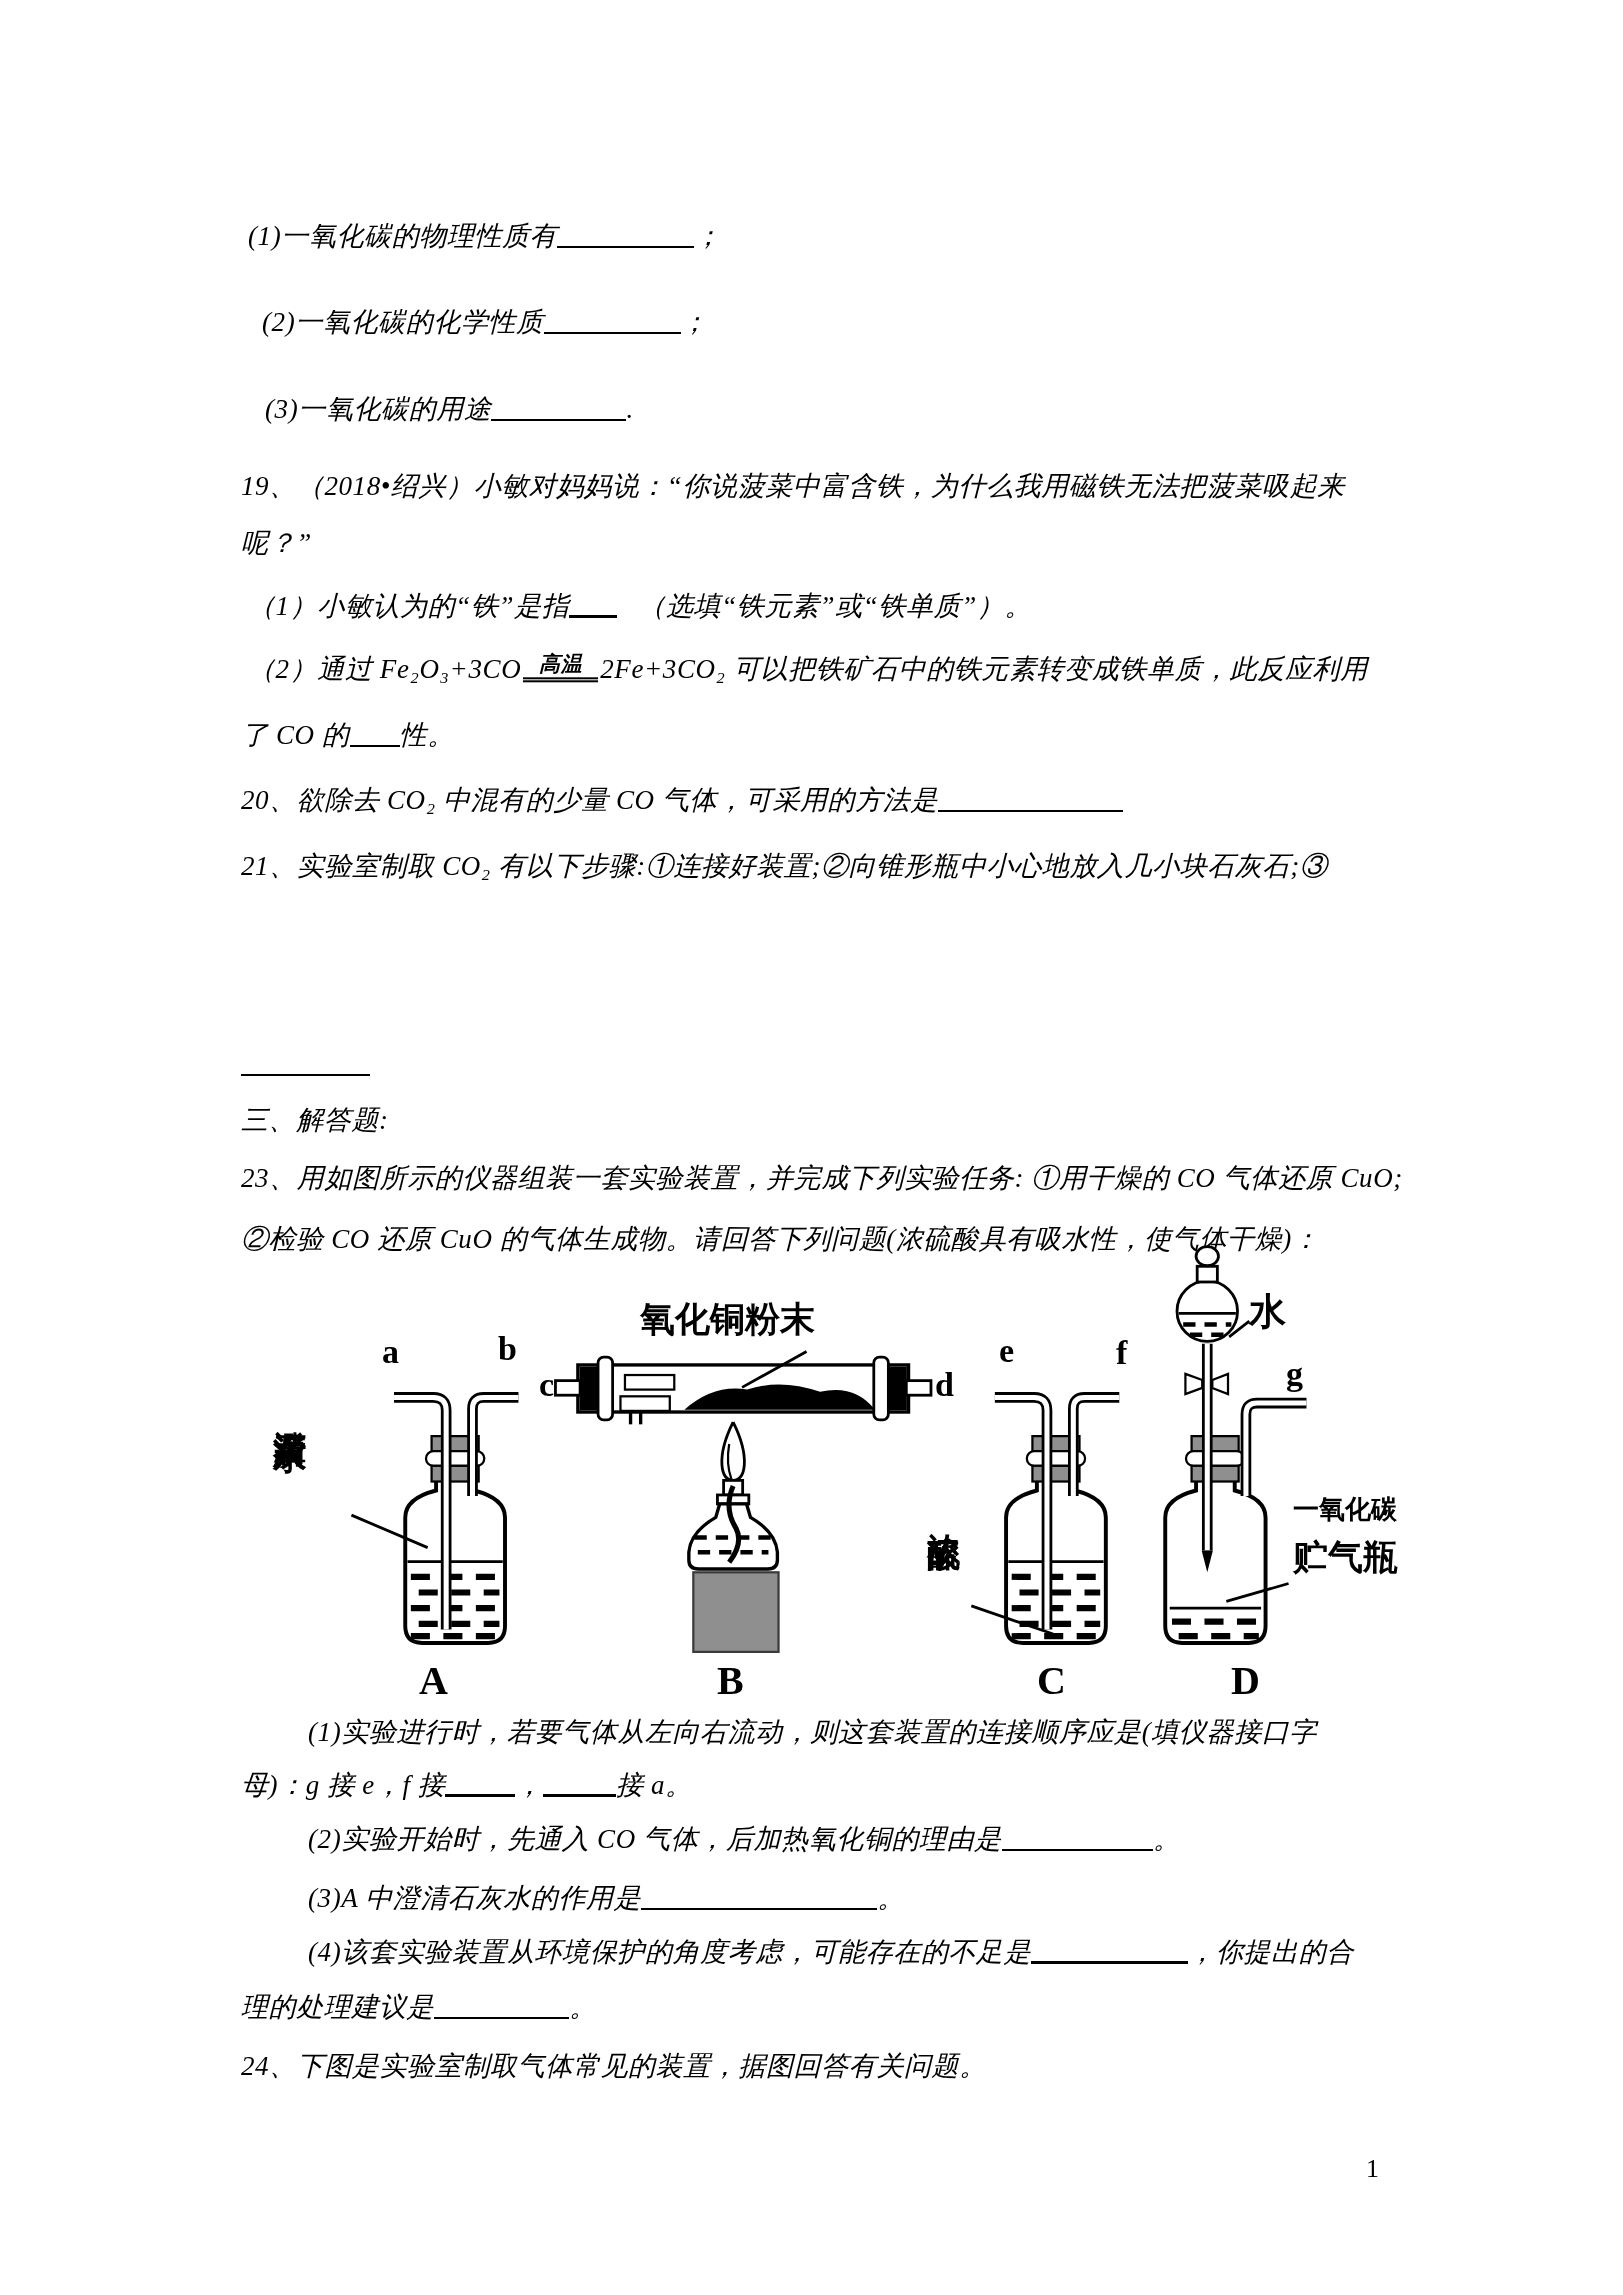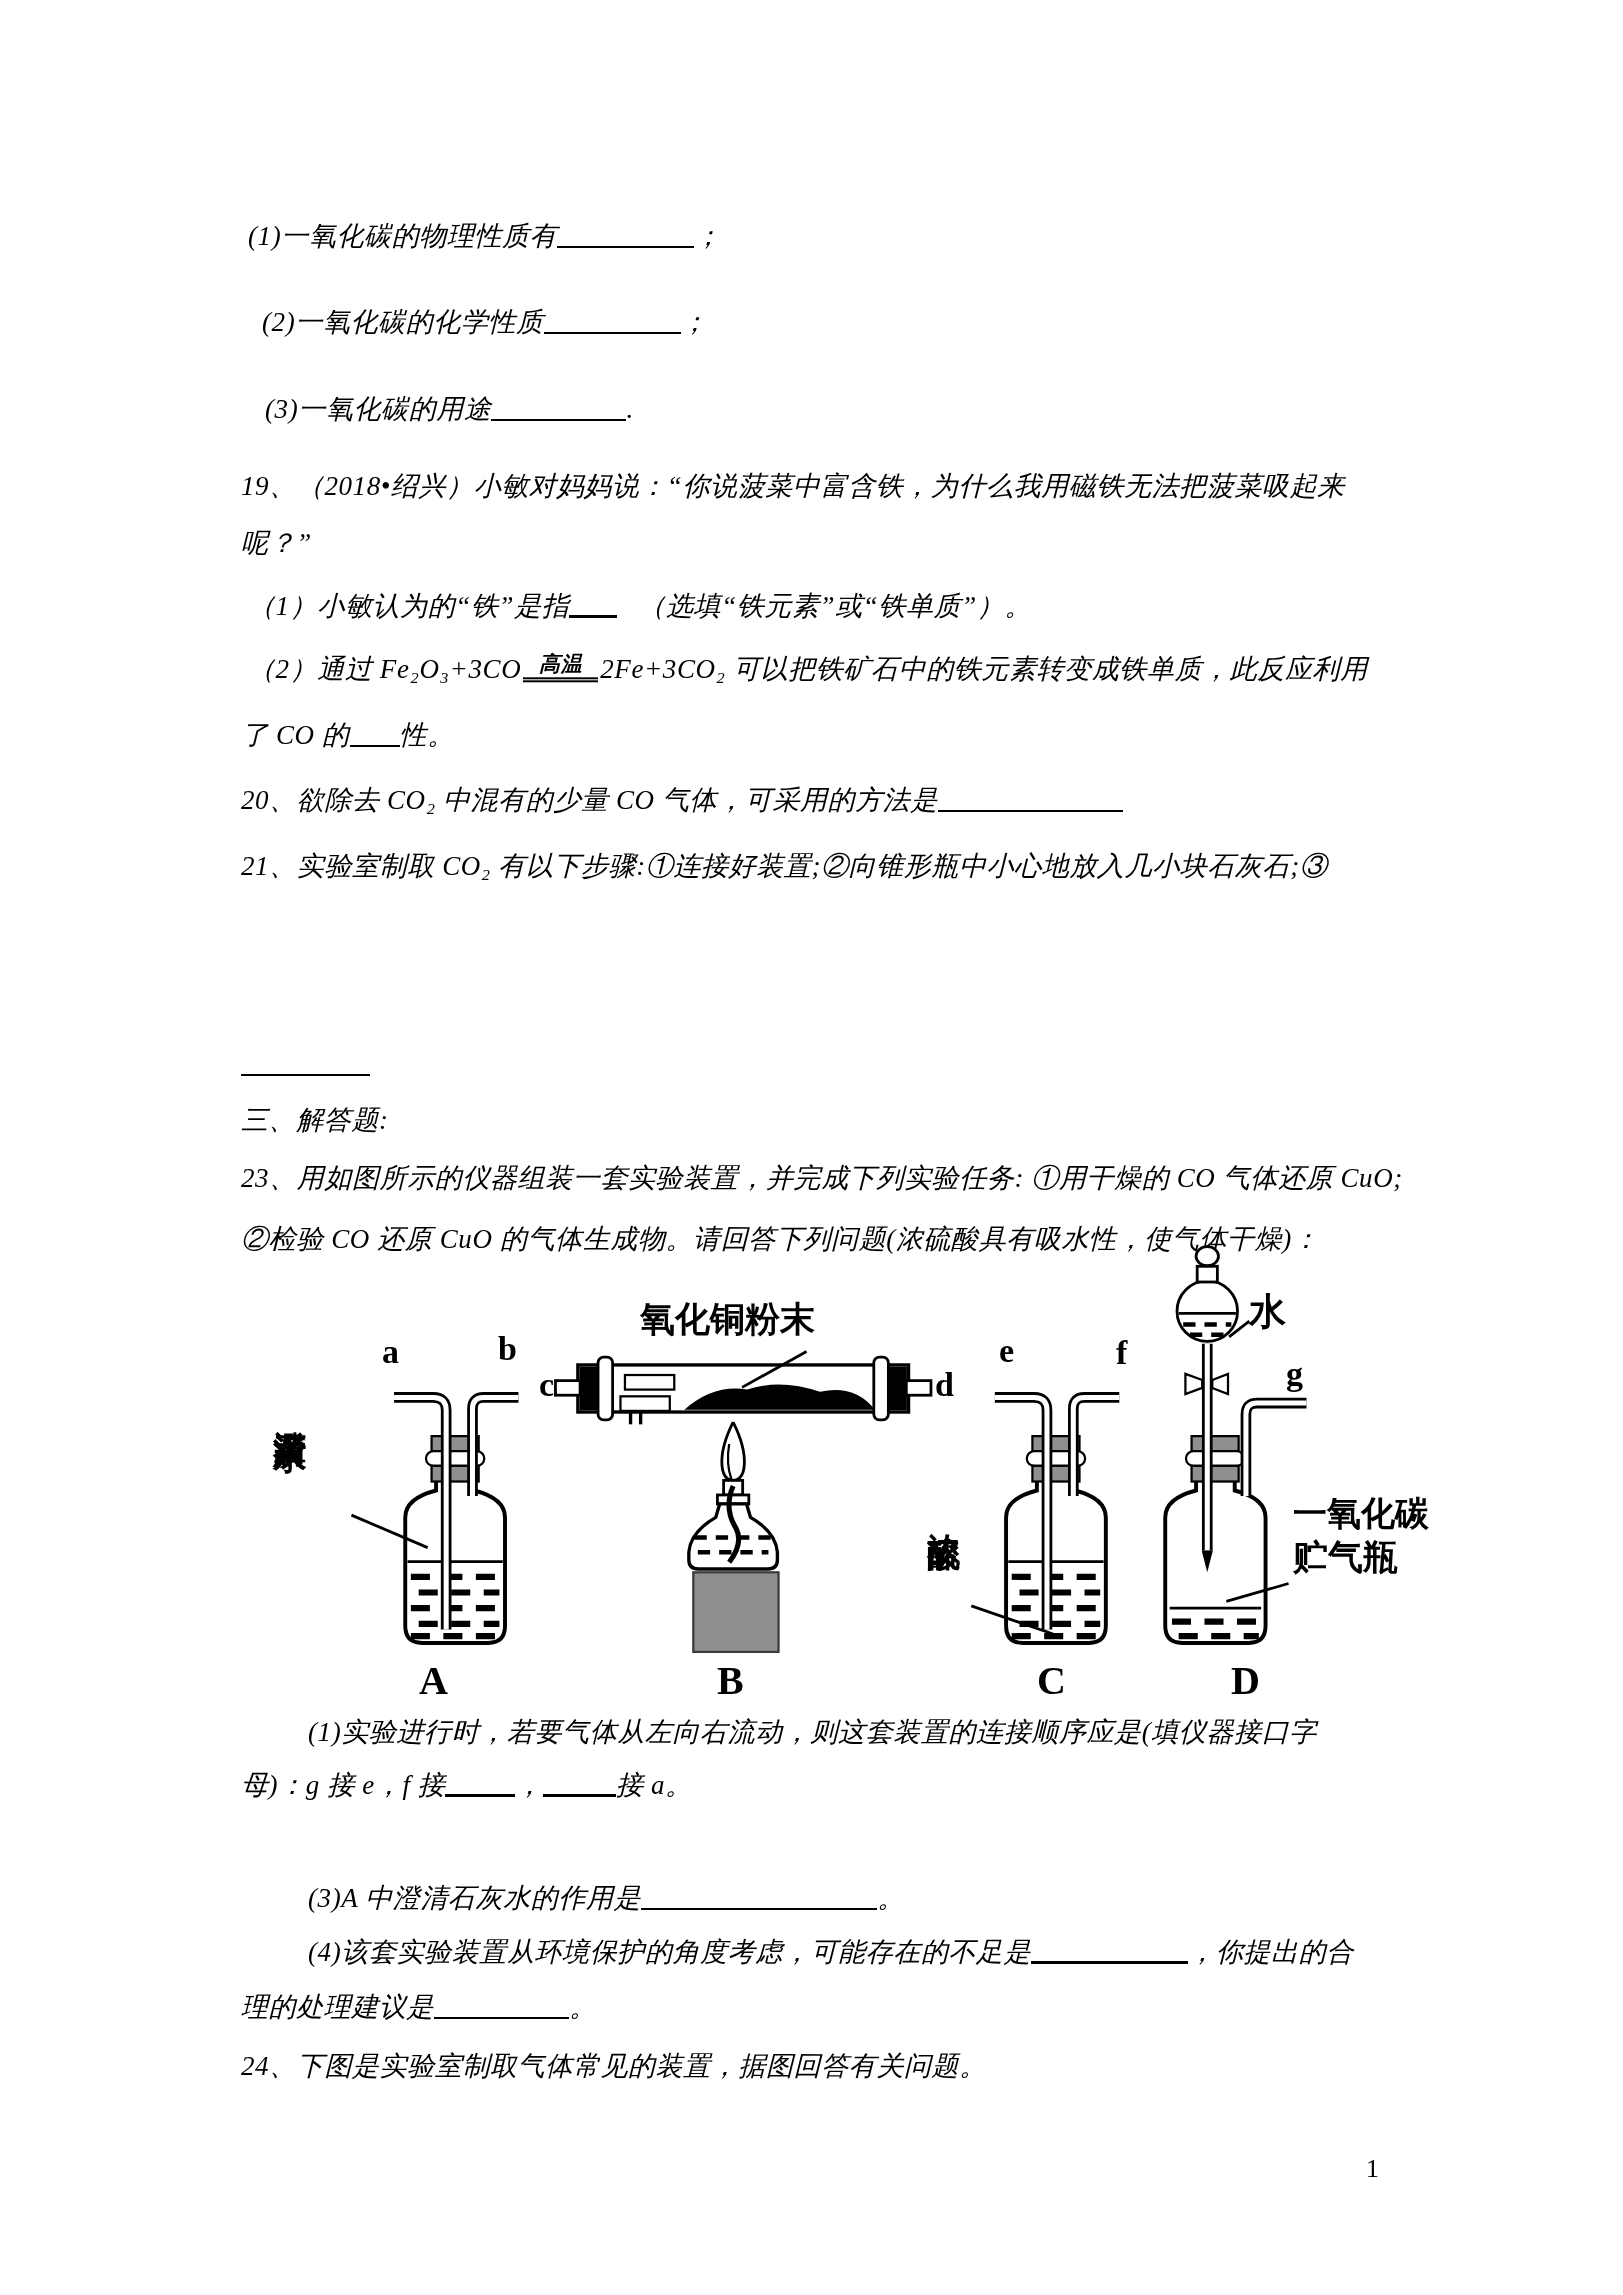--- a/index.html
+++ b/index.html
@@ -222,31 +222,32 @@
     <div class="pletter" style="left:298px;top:123px">c</div>
     <div class="pletter" style="left:694px;top:123px">d</div>
     <div class="pletter" style="left:758px;top:89px">e</div>
     <div class="pletter" style="left:875px;top:91px">f</div>
     <div class="pletter" style="left:1045px;top:112px">g</div>
 
     <div class="flabel vlabel" style="left:31px;top:160px;font-size:33px">澄清石灰水</div>
     <div class="flabel" style="left:399px;top:56px;font-size:35px">氧化铜粉末</div>
     <div class="flabel vlabel" style="left:685px;top:262px;font-size:33px">浓硫酸</div>
     <div class="flabel" style="left:1008px;top:48px;font-size:37px">水</div>
-    <div class="flabel" style="left:1052px;top:251px;font-size:34px">一氧化碳</div>
+    <div class="flabel" style="left:1052px;top:251px;font-size:26px">一氧化碳</div>
     <div class="flabel" style="left:1052px;top:294px;font-size:35px">贮气瓶</div>
 
     <div class="devletter" style="left:178px;top:416px">A</div>
     <div class="devletter" style="left:476px;top:416px">B</div>
     <div class="devletter" style="left:796px;top:416px">C</div>
     <div class="devletter" style="left:990px;top:416px">D</div>
   </div>
 
   <div class="line" style="left:308px;top:1716px">(1)实验进行时，若要气体从左向右流动，则这套装置的连接顺序应是(填仪器接口字</div>
   <div class="line" style="left:241px;top:1769px"><span>母)：g 接 e，f 接</span><span class="blank bold w125"></span><span>，</span><span class="blank bold w130"></span><span>接 a。</span></div>
+  <div class="line" style="left:308px;top:1823px"><span>(2)实验开始时，先通入 CO 气体，后加热氧化铜的理由是</span><span class="blank w270"></span><span>。</span></div>
   <div class="line" style="left:308px;top:1882px"><span>(3)A 中澄清石灰水的作用是</span><span class="blank w420"></span><span>。</span></div>
   <div class="line" style="left:308px;top:1936px"><span>(4)该套实验装置从环境保护的角度考虑，可能存在的不足是</span><span class="blank bold w280"></span><span>，你提出的合</span></div>
   <div class="line" style="left:241px;top:1991px"><span>理的处理建议是</span><span class="blank w240"></span><span>。</span></div>
 
   <div class="line" style="left:241px;top:2050px">24、下图是实验室制取气体常见的装置，据图回答有关问题。</div>
 
   <div class="pagenum">1</div>
 
 </div>
 

